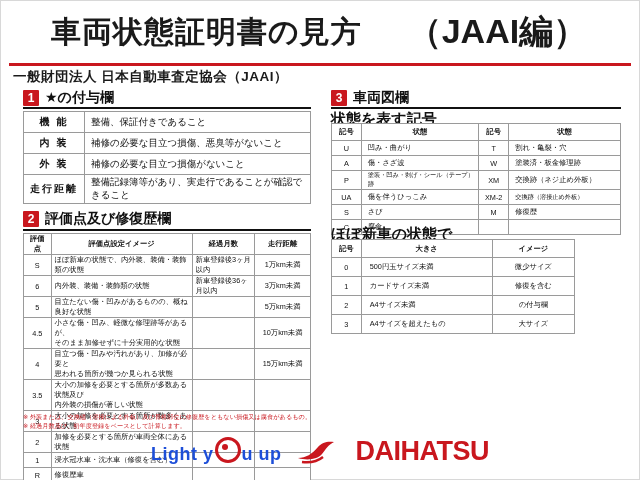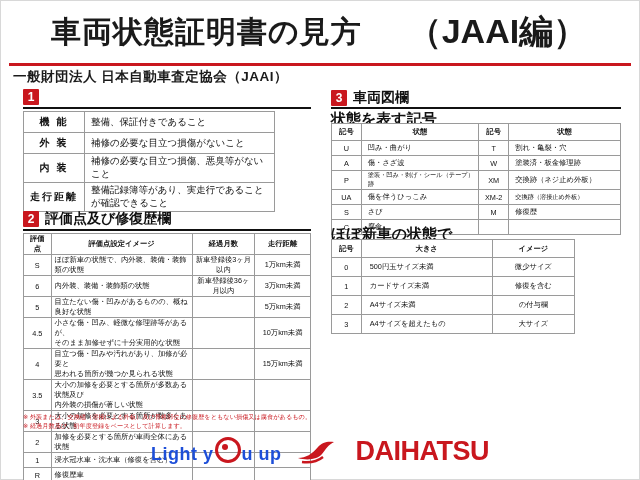--- a/index.html
+++ b/index.html
@@ -45,33 +45,33 @@
     border-radius:1px;
   }
   .sec-label{font-size:14px;font-weight:bold;color:#111;margin-left:6px;white-space:nowrap;}
   .sec-underline{position:absolute;height:2px;background:#111;}
 
   table{border-collapse:collapse;}
   td,th{border:1px solid #9a9a9a;color:#111;}
   .tbl{position:absolute;background:#fff;}
 
   
-  .t1{left:22px;top:110px;width:252px;font-size:9.5px;}
+  .t1{left:22px;top:110px;width:288px;font-size:9.5px;}
   .t1 td{height:18px;padding:1px 4px;}
   .t1 td.k{width:52px;text-align:center;font-weight:bold;font-size:10px;letter-spacing:2px;}
   .t1 td.v{padding-left:6px;}
 
   
   .t2{left:22px;top:232px;width:288px;font-size:7.3px;}
   .t2 td,.t2 th{padding:0 3px;}
   .t2 th{background:#fff;font-weight:bold;font-size:7.3px;text-align:center;height:15px;}
   .t2 td{height:14px;}
   .t2 td.sc{width:22px;text-align:center;}
   .t2 td.ds{width:150px;}
-  .t2 td.rp{width:62px;text-align:center;}
+  .t2 td.rp{width:62px;}
   .t2 td.km{width:54px;text-align:center;}
   .t2 tr.tall td{height:26px;}
 
   .note{position:absolute;left:22px;top:412px;width:290px;font-size:6.2px;color:#222;line-height:1.45;}
   .note .red{color:#c9171e;}
 
   
   .s3-sub{position:absolute;font-size:15px;font-weight:bold;color:#111;}
   .t3{left:330px;top:115px;width:290px;font-size:7.3px;}
   .t3 th{background:#fff;font-weight:bold;height:14px;text-align:center;font-size:7.3px;}
@@ -115,36 +115,37 @@
 
   <div class="header">
     <div class="hdr-title">車両状態証明書の見方</div>
     <div class="hdr-sub">（JAAI編）</div>
   </div>
   <div class="red-rule"></div>
   <div class="assoc">一般財団法人 日本自動車査定協会（JAAI）</div>
 
   <div class="sec-head" style="left:22px;top:88px;">
     <div class="sec-num">1</div>
+    <div class="sec-label">★の付与欄</div>
   </div>
   <div class="sec-underline" style="left:22px;top:106px;width:288px;"></div>
 
   <table class="tbl t1">
     <tbody>
       <tr>
         <td class="k">機 能</td>
         <td class="v">整備、保証付きであること</td>
       </tr>
       <tr>
+        <td class="k">内 装</td>
+        <td class="v">補修の必要な目立つ損傷、悪臭等がないこと</td>
+      </tr>
+      <tr>
         <td class="k">外 装</td>
         <td class="v">補修の必要な目立つ損傷がないこと</td>
-      </tr>
-      <tr>
-        <td class="k">内 装</td>
-        <td class="v">補修の必要な目立つ損傷、悪臭等がないこと</td>
       </tr>
       <tr>
         <td class="k">走行距離</td>
         <td class="v">整備記録簿等があり、実走行であることが確認できること</td>
       </tr>
     </tbody>
   </table>
 
   <div class="sec-head" style="left:22px;top:209px;">
     <div class="sec-num">2</div>

